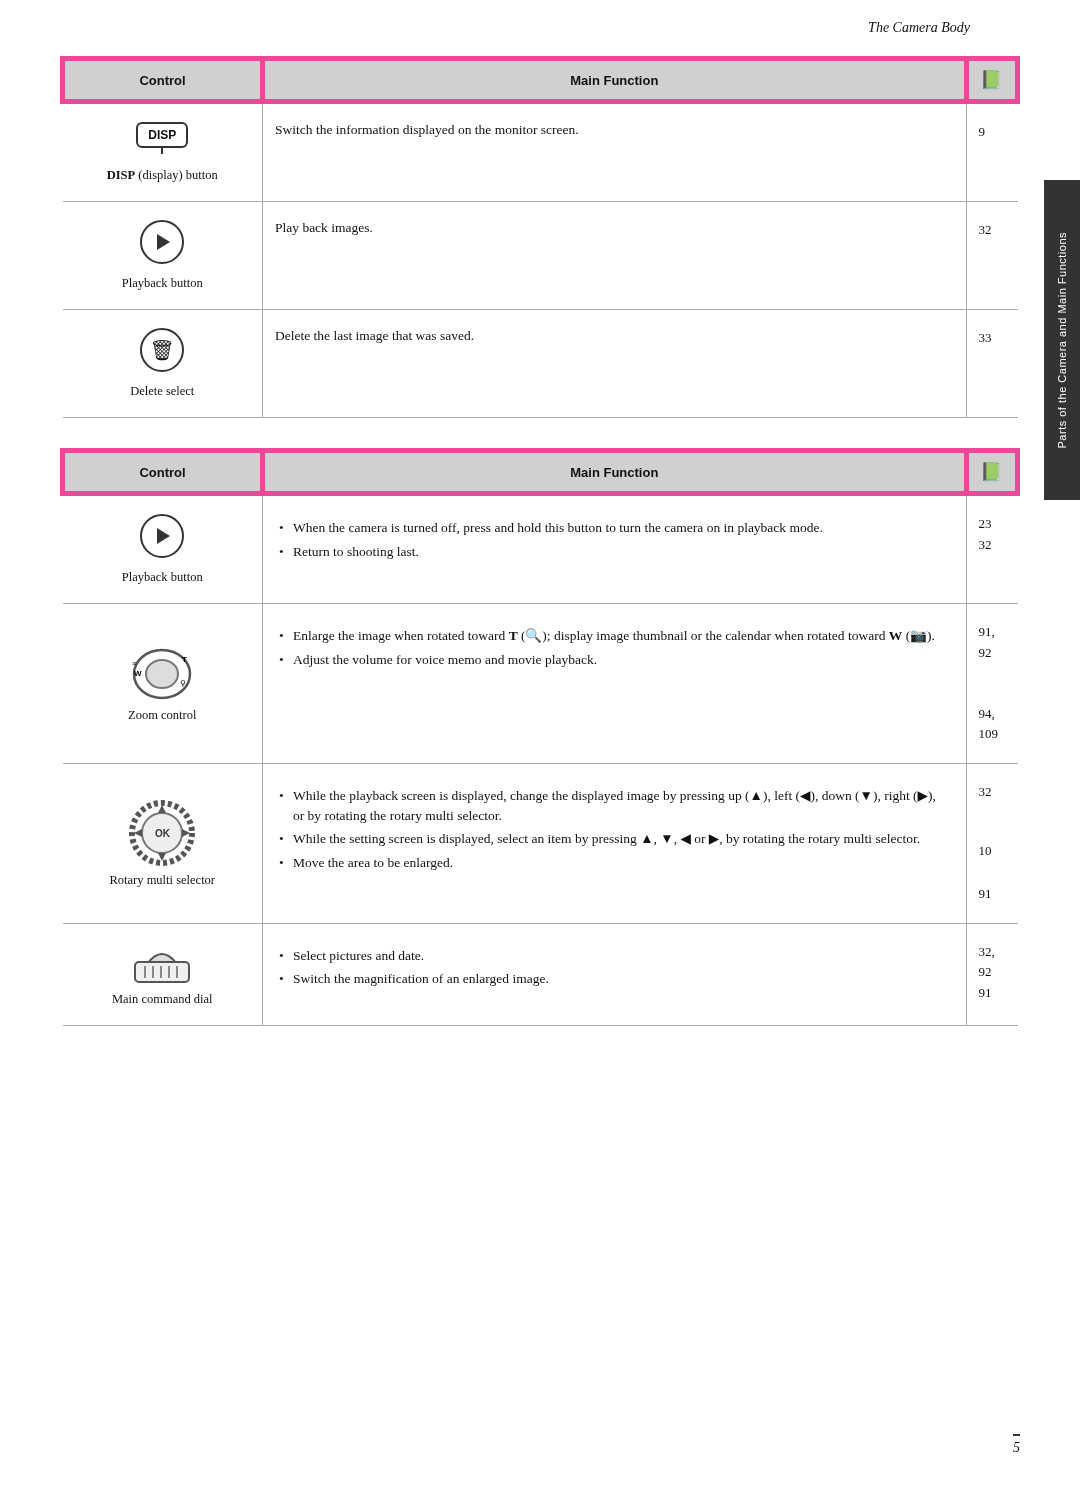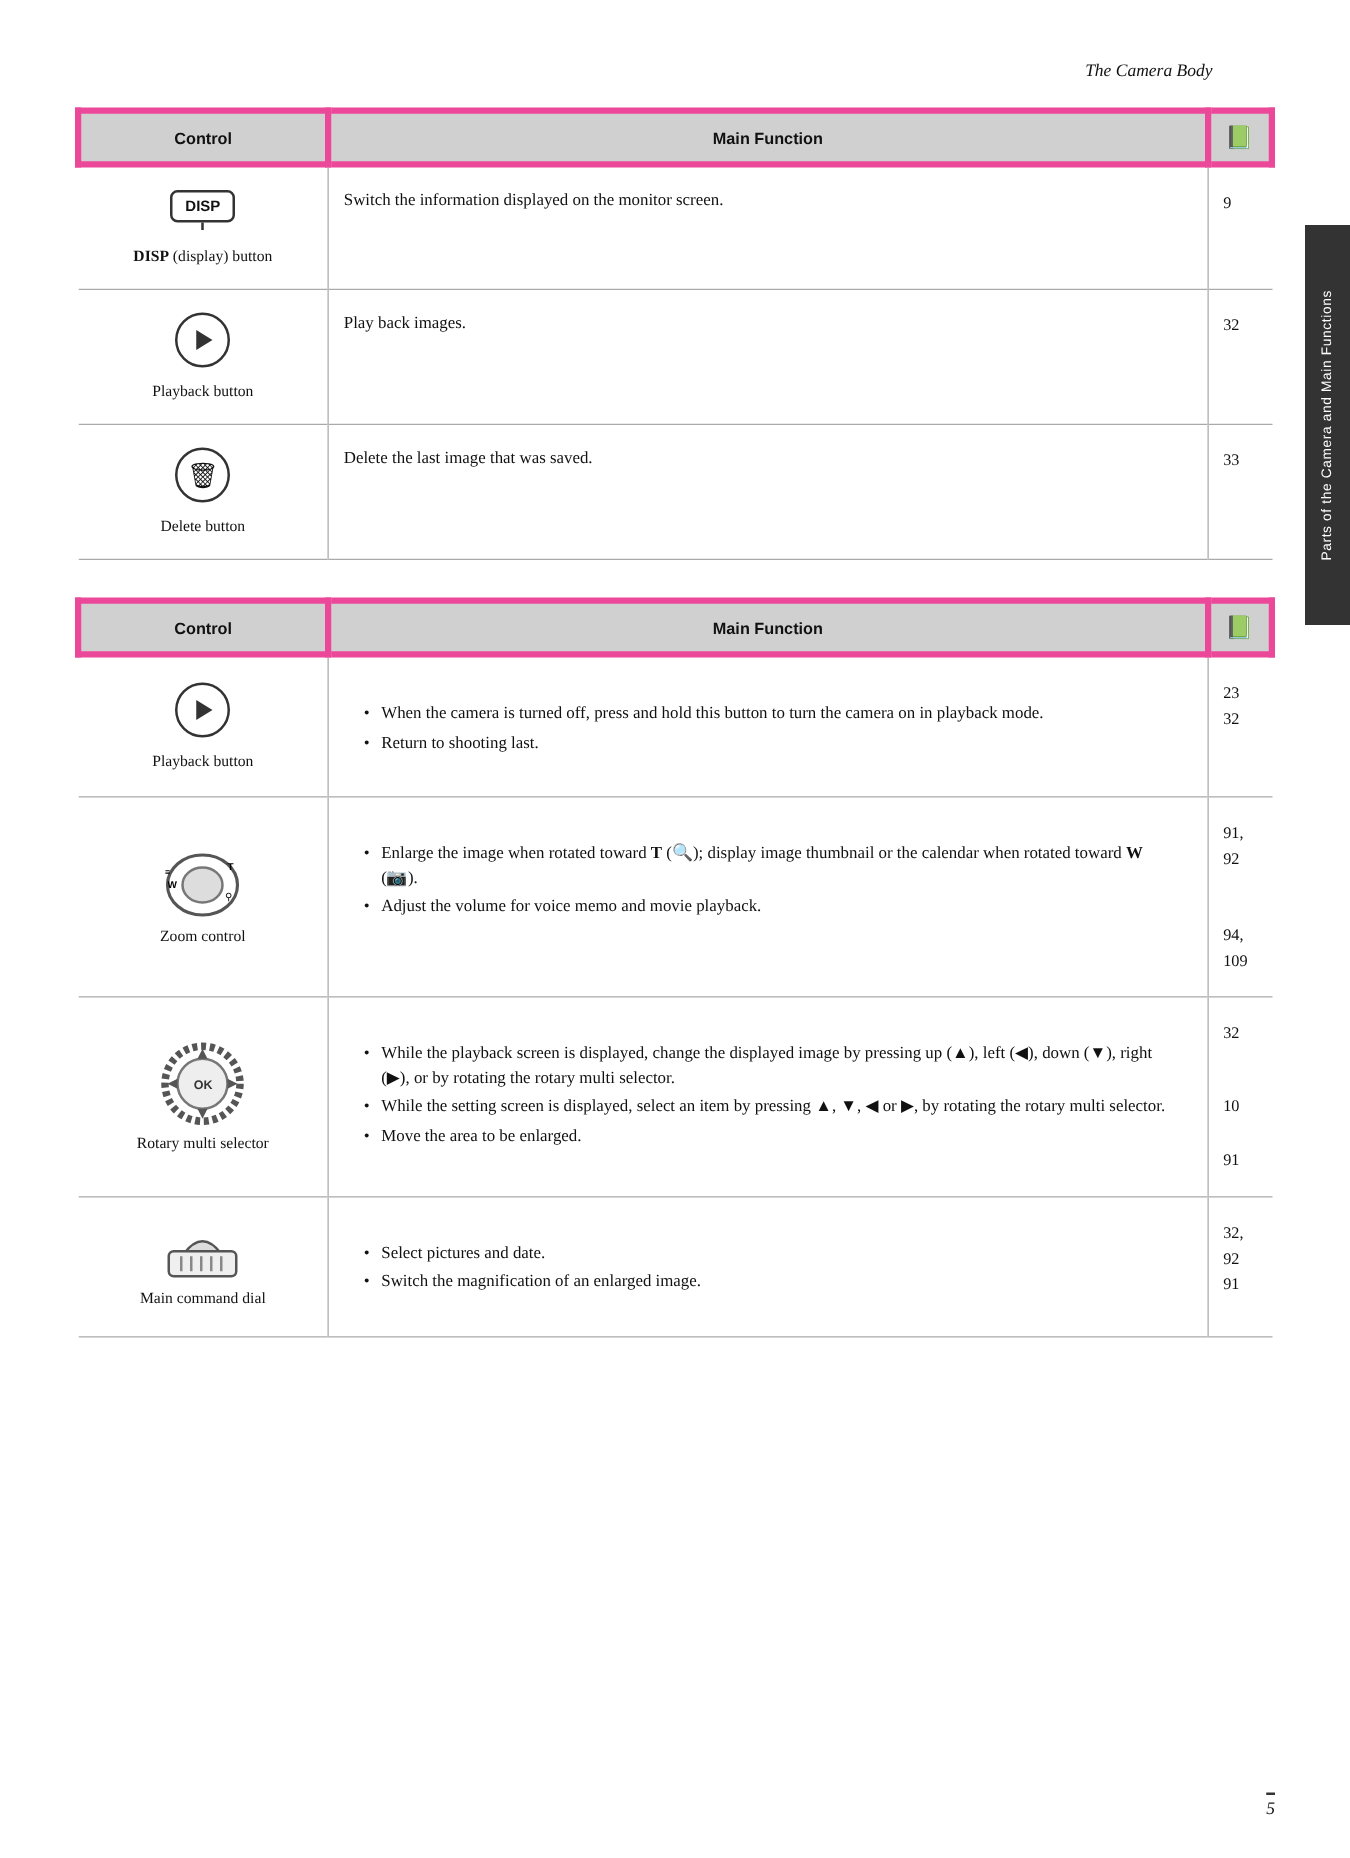--- a/index.html
+++ b/index.html
@@ -8,21 +8,21 @@
       font-size: 14px;
       background: #fff;
       color: #111;
       width: 1080px;
       min-height: 1486px;
       position: relative;
       overflow-x: hidden;
     }
 
     .page-container {
-      padding: 50px 60px 60px 60px;
+      padding: 20px 60px 60px 60px;
       position: relative;
     }
 
     
     .side-tab {
       position: absolute;
       right: 0;
       top: 180px;
       width: 36px;
       background: #333;
@@ -181,21 +181,21 @@
       align-items: center;
       justify-content: center;
       font-size: 20px;
       margin-bottom: 6px;
     }
 
     
     .func-list {
       list-style: none;
       padding: 0;
-      margin: 16px;
+      margin: 4px;
     }
     .func-list li {
       padding-left: 14px;
       position: relative;
       margin-bottom: 4px;
       line-height: 1.45;
       font-size: 13.5px;
     }
     .func-list li::before {
       content: '•';
@@ -287,21 +287,21 @@
           <span class="ref-num">32</span>
         </td>
       </tr>
 
       <tr>
         <td>
           <div class="icon-container">
             <div class="delete-icon">
               <span style="font-size:20px;">🗑</span>
             </div>
-            <span class="cell-label">Delete button</span>
+            <span class="cell-label">Delete select</span>
           </div>
         </td>
         <td>
           <span>Delete the last image that was saved.</span>
         </td>
         <td>
           <span class="ref-num">33</span>
         </td>
       </tr>
     </tbody>

